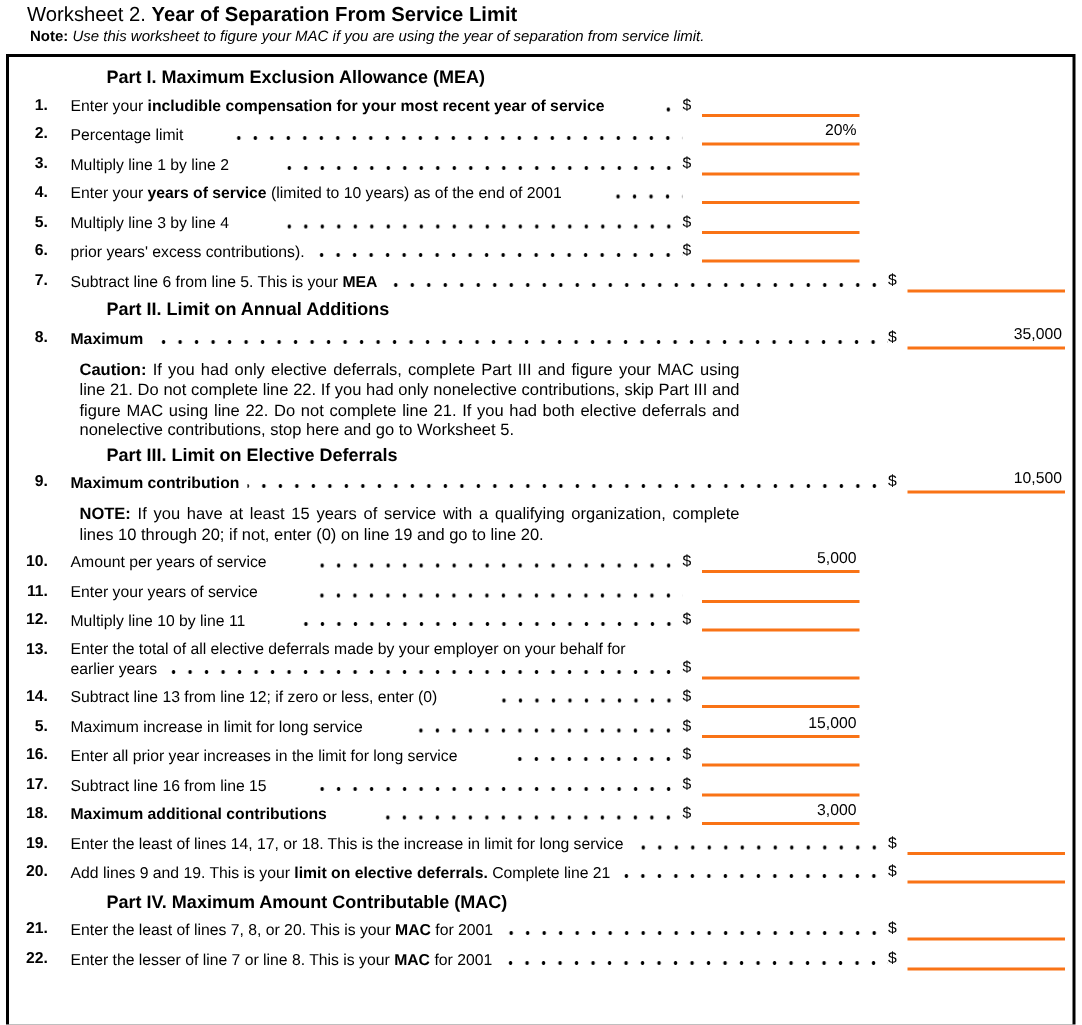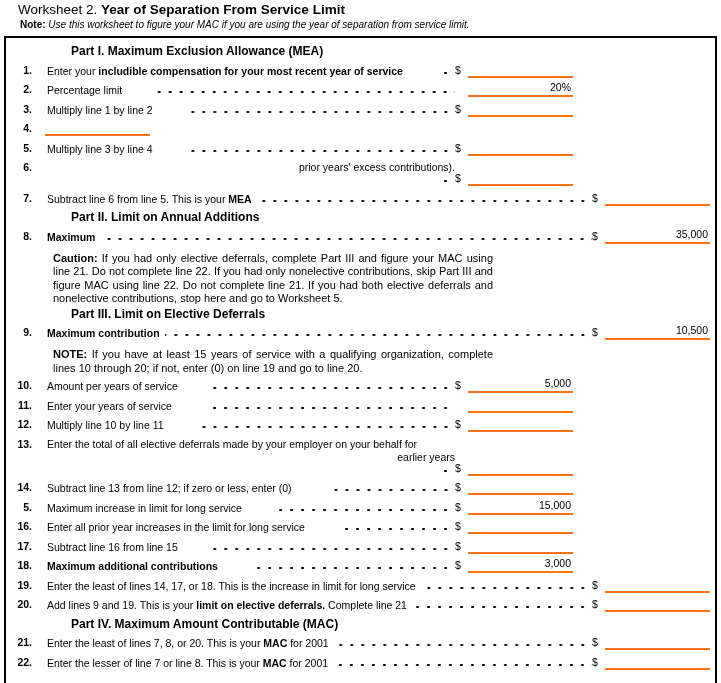--- a/index.html
+++ b/index.html
@@ -30,21 +30,21 @@
   .para .label { font-weight: bold; }
 
   .row { display: flex; align-items: flex-end; margin-top: 5.5px; line-height: 13px; }
   .row.after-para { margin-top: 4px; }
   .num { width: 20px; min-width: 20px; text-align: right; font-weight: bold; align-self: flex-start; }
   .desc-wrap { margin-left: 15px; }
   .desc-wrap.flexline { display: flex; align-items: flex-end; }
   .desc-wrap.inner { width: 408px; min-width: 408px; gap: 30px; }
   .desc-wrap.outer { width: 545px; min-width: 545px; }
   .desc { white-space: nowrap; }
-  .subline { display: flex; align-items: flex-end; flex-direction: column; }
+  .subline { display: flex; align-items: flex-end; }
   .leader {
     flex: 1 1 auto; min-width: 12px; height: 12px; margin-left: 5px;
     background-image: radial-gradient(circle, #000 1.05px, rgba(0,0,0,0) 1.4px);
     background-size: 11px 4px; background-repeat: repeat-x;
     background-position: right 4px bottom 3px;
   }
   .dollar { width: 13px; min-width: 13px; padding-bottom: 1px; }
   .entry { width: 105px; min-width: 105px; height: 14px; border-bottom: 2px solid #f97316; position: relative; }
   .value { position: absolute; right: 2px; bottom: 1px; white-space: nowrap; }
   .tail.inner { width: 139px; min-width: 139px; height: 1px; }
@@ -91,20 +91,24 @@
       <span class="desc-wrap inner flexline">
         <span class="desc"><span>Multiply line 1 by line 2</span></span>
         <span class="leader"></span>
       </span>
       <span class="dollar">$</span>
       <span class="entry"></span>
       <span class="tail inner"></span>
     </div>
     <div class="row">
       <span class="num">4.</span>
+      <span class="desc-wrap inner flexline">
+        <span class="desc"><span>Enter your </span><span class="b">years of service</span><span> (limited to 10 years) as of the end of 2001</span></span>
+        <span class="leader"></span>
+      </span>
       <span class="dollar"></span>
       <span class="entry"></span>
       <span class="tail inner"></span>
     </div>
     <div class="row">
       <span class="num">5.</span>
       <span class="desc-wrap inner flexline">
         <span class="desc"><span>Multiply line 3 by line 4</span></span>
         <span class="leader"></span>
       </span>

